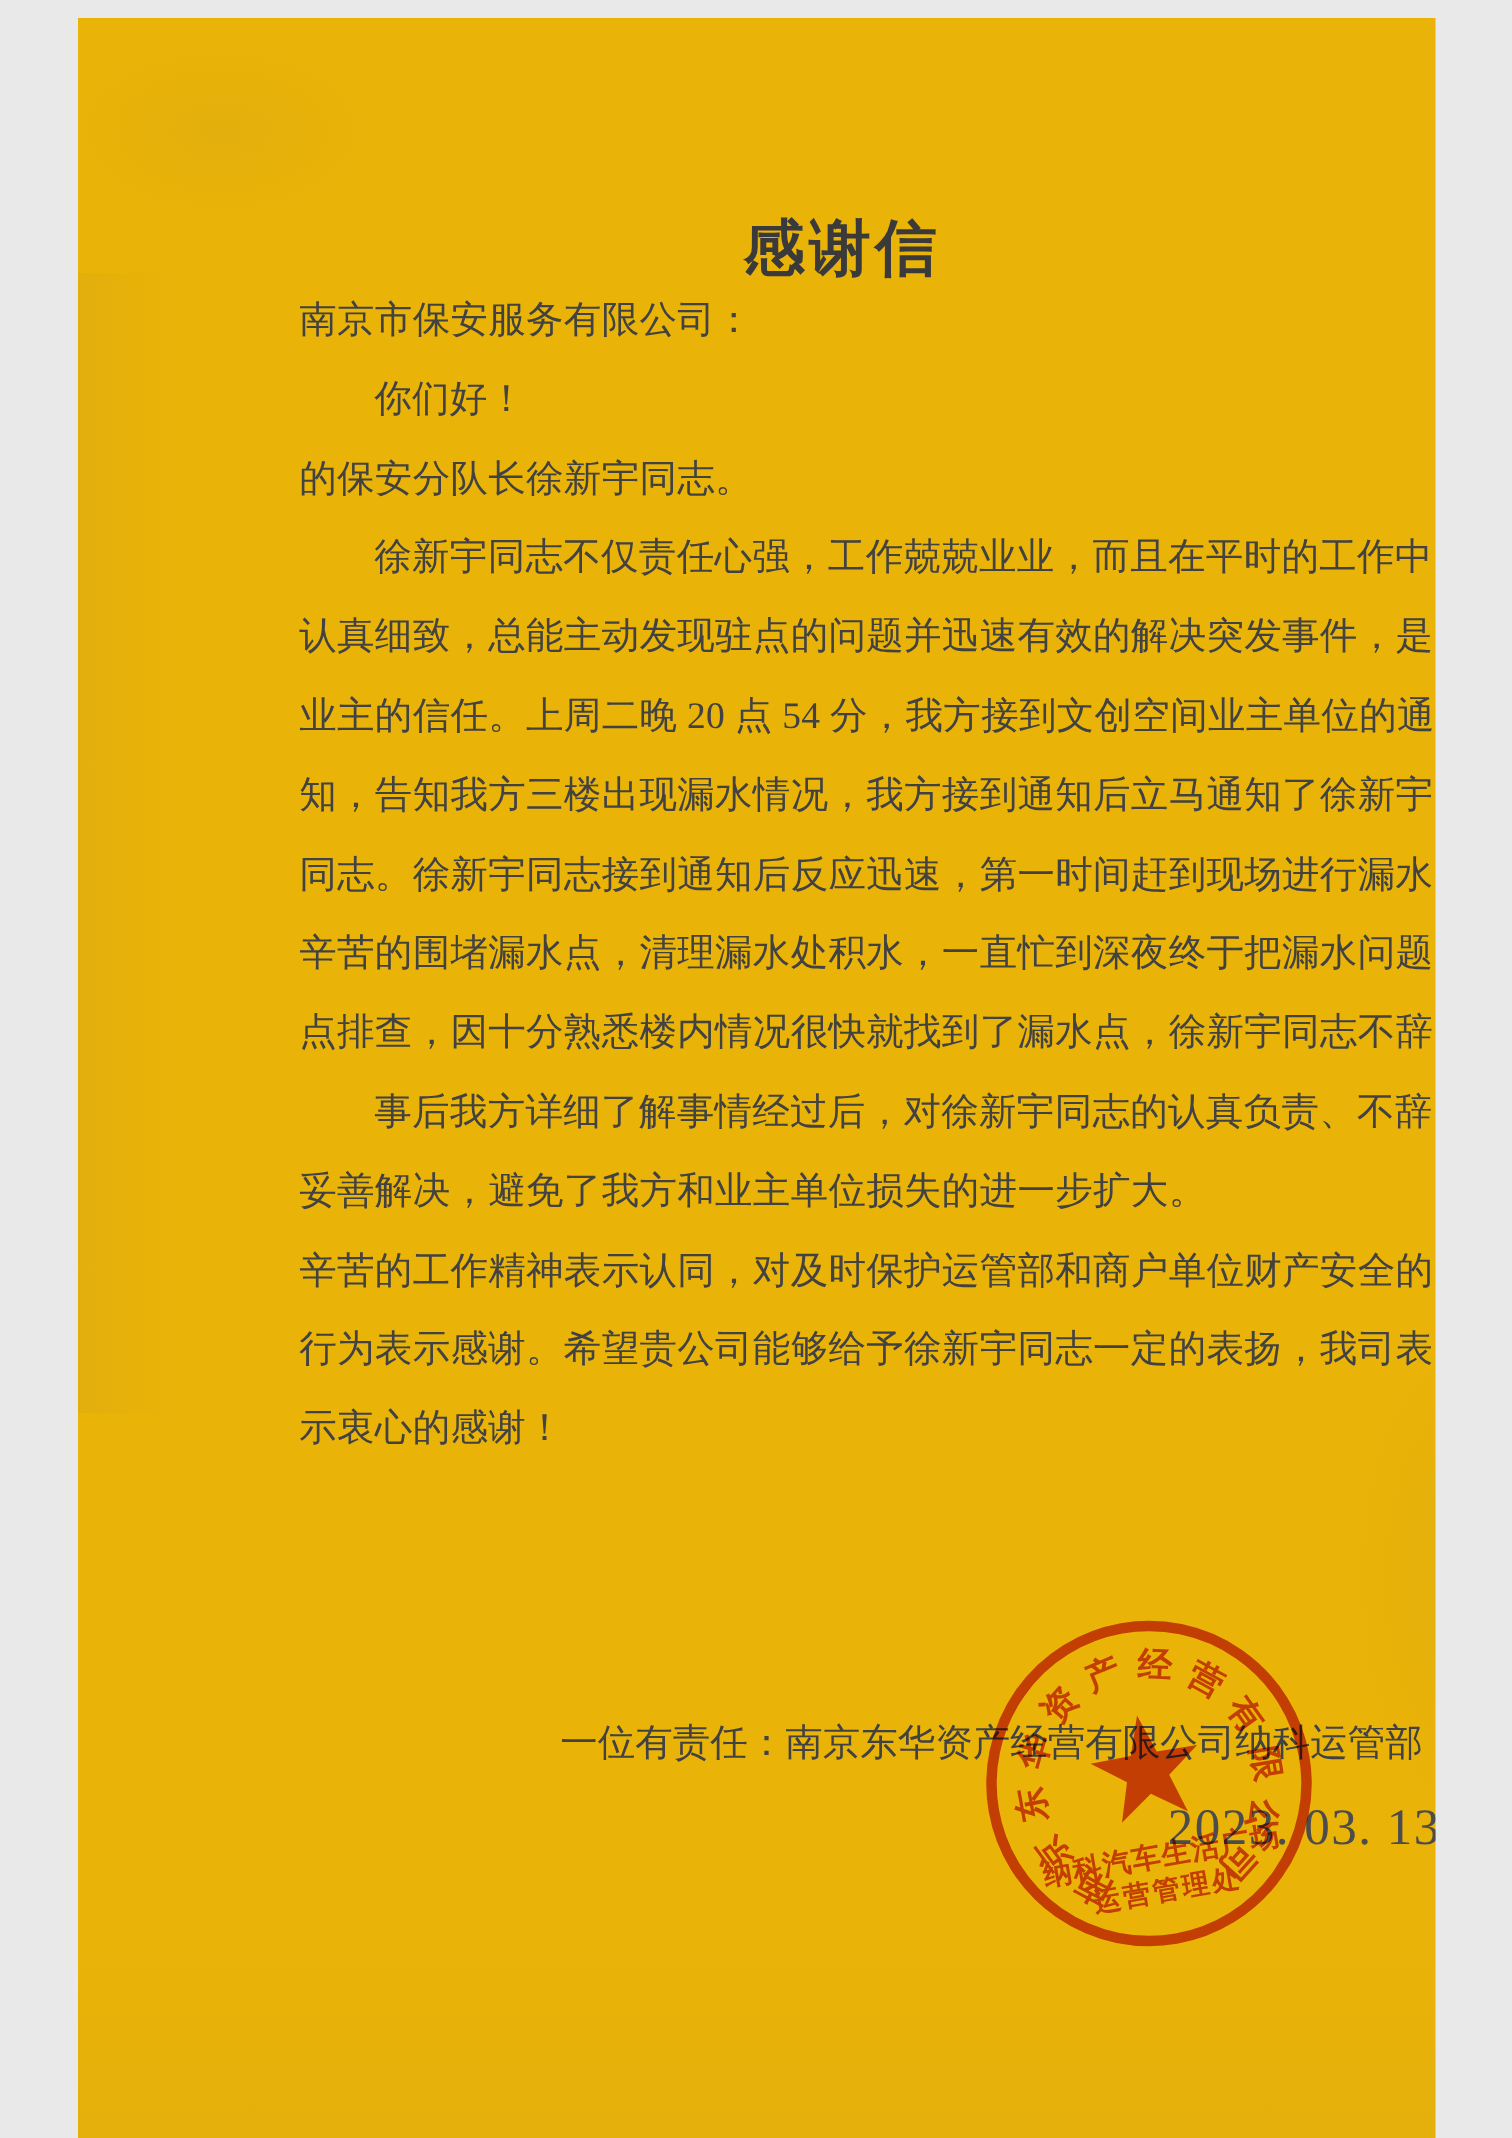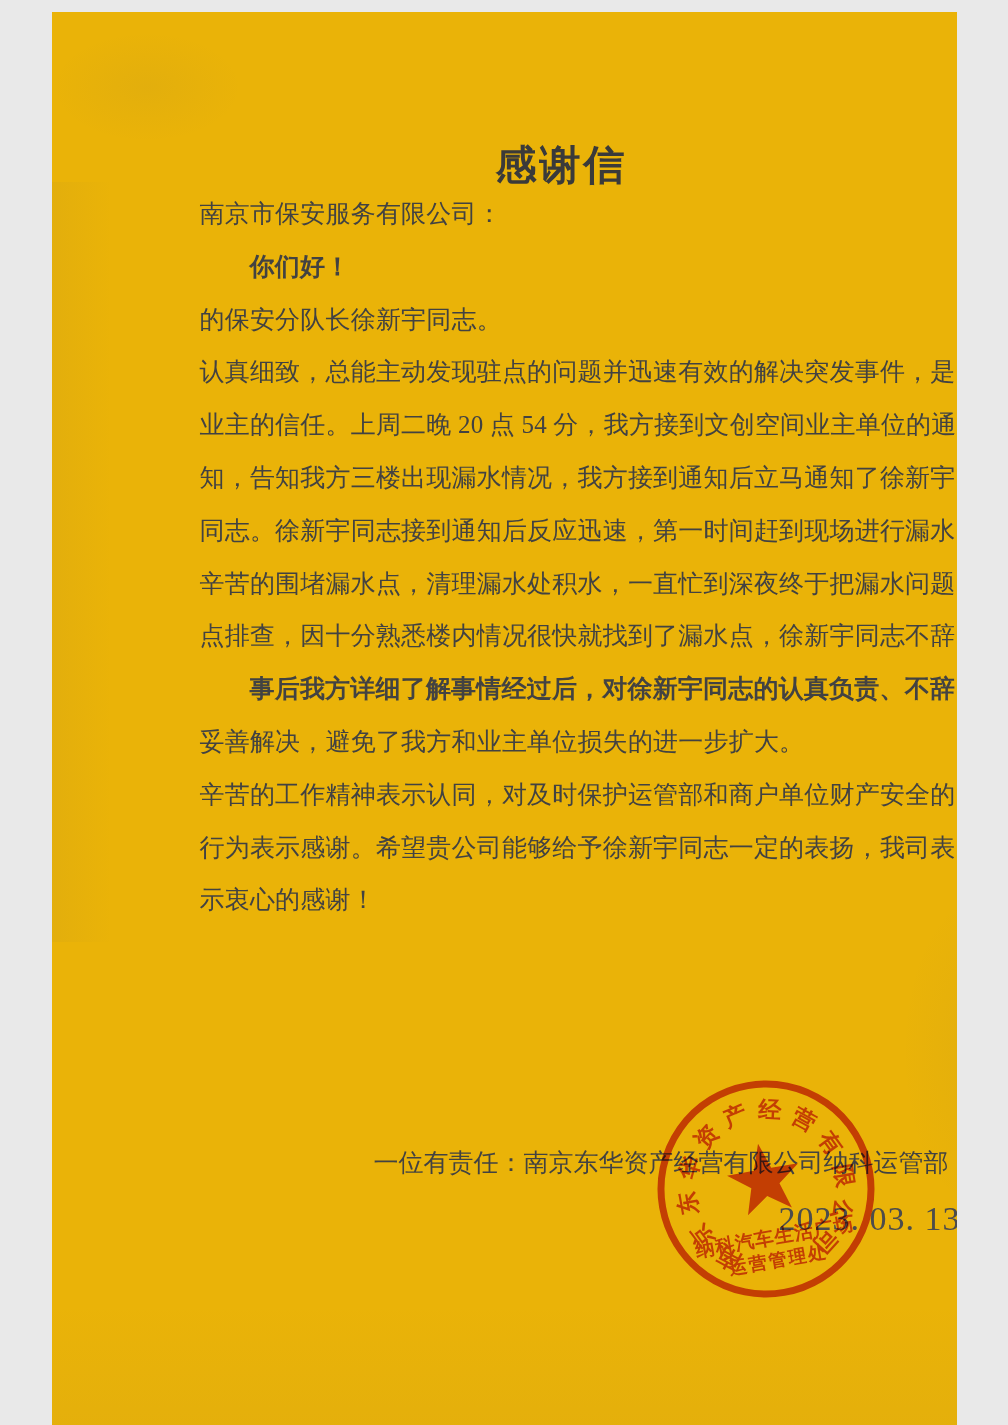--- a/index.html
+++ b/index.html
@@ -38,21 +38,21 @@
     width:740px;
   }
   .line{
     height:52.8px;
     line-height:52.8px;
     font-size:25px;
     letter-spacing:0.2px;
     white-space:nowrap;
     color:#424242;
   }
-  .line.indent{ text-indent:2em;font-weight:bold; }
+  .line.indent{ text-indent:2em; }
 
   .signature-line{
     position:absolute;
     top:1134px;
     left:322px;
     font-size:25px;
     line-height:33px;
     color:#424242;
     white-space:nowrap;
     z-index:1;
@@ -106,20 +106,21 @@
   <div class="blob radial" style="left:0;top:20px;width:190px;height:110px;"></div>
   <div class="blob radial" style="left:850px;top:880px;width:160px;height:320px;"></div>
   <div class="blob bottom-band" style="left:0;top:1290px;width:1008px;height:135px;"></div>
 
   <div class="letter-title">感谢信</div>
 
   <div class="body-lines">
     <div class="line">南京市保安服务有限公司：</div>
     <div class="line indent">你们好！</div>
     <div class="line">的保安分队长徐新宇同志。</div>
+    <div class="line indent">徐新宇同志不仅责任心强，工作兢兢业业，而且在平时的工作中</div>
     <div class="line">认真细致，总能主动发现驻点的问题并迅速有效的解决突发事件，是</div>
     <div class="line">业主的信任。上周二晚 20 点 54 分，我方接到文创空间业主单位的通</div>
     <div class="line">知，告知我方三楼出现漏水情况，我方接到通知后立马通知了徐新宇</div>
     <div class="line">同志。徐新宇同志接到通知后反应迅速，第一时间赶到现场进行漏水</div>
     <div class="line">辛苦的围堵漏水点，清理漏水处积水，一直忙到深夜终于把漏水问题</div>
     <div class="line">点排查，因十分熟悉楼内情况很快就找到了漏水点，徐新宇同志不辞</div>
     <div class="line indent">事后我方详细了解事情经过后，对徐新宇同志的认真负责、不辞</div>
     <div class="line">妥善解决，避免了我方和业主单位损失的进一步扩大。</div>
     <div class="line">辛苦的工作精神表示认同，对及时保护运管部和商户单位财产安全的</div>
     <div class="line">行为表示感谢。希望贵公司能够给予徐新宇同志一定的表扬，我司表</div>

